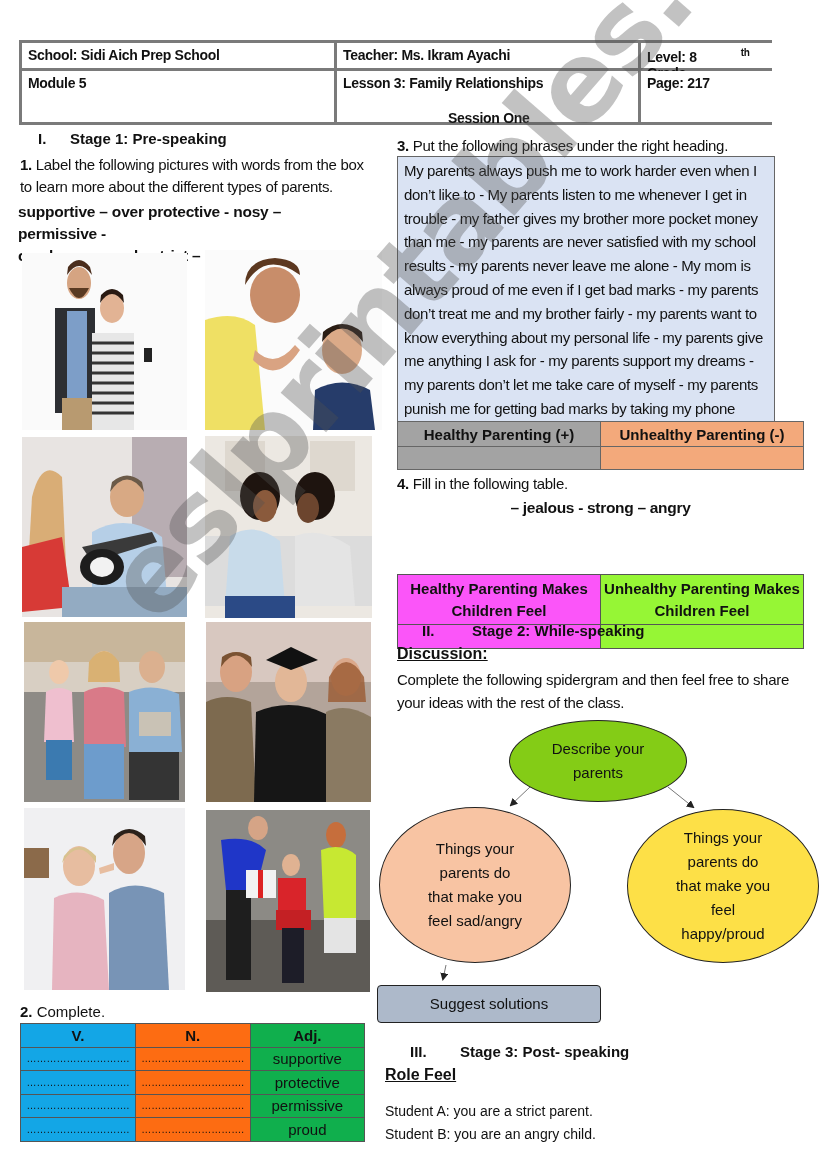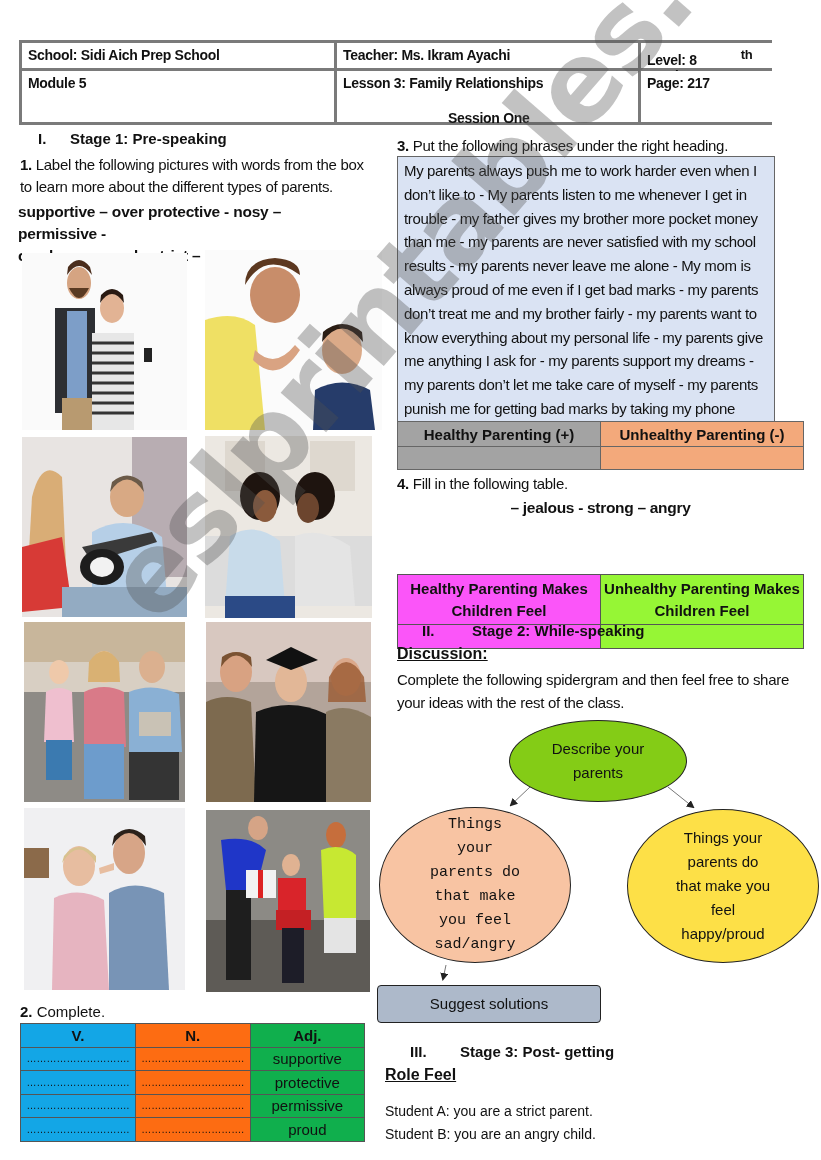--- a/index.html
+++ b/index.html
@@ -3,21 +3,21 @@
   <meta charset="utf-8">
   <style>
     * { box-sizing: border-box; margin: 0; padding: 0; }
     html, body { width: 821px; height: 1160px; background: #ffffff; overflow: hidden; }
     body { position: relative; font-family: "DejaVu Sans", "Liberation Sans", sans-serif; color: #111; }
 
     
     .hdr { position: absolute; left: 19px; top: 40px; width: 753px; border: 3px solid #7a7a7a; display: grid;
       grid-template-columns: 312px 301px 134px; grid-template-rows: 25px 51px; background: #7a7a7a; gap: 3px; }
     .hdr > div { background: #fff; font: bold 14px "Liberation Sans", sans-serif; padding: 4px 6px; letter-spacing: -0.3px; }
-    .hdr sup { font-size: 13px; padding-left: 44px; }
+    .hdr sup { font-size: 10px; padding-left: 44px; }
     .hdr .lesson .lline { display: block; }
     .hdr .lesson .session { display: block; padding-left: 105px; margin-top: 19px; }
 
     
     .stage1 { position: absolute; left: 38px; top: 130px; font: bold 15px "Liberation Sans", sans-serif; }
     .stage1 .num { display: inline-block; width: 32px; }
     .q1 { position: absolute; left: 20px; top: 154px; width: 355px; font: 15px "Liberation Sans", sans-serif; line-height: 22px; letter-spacing: -0.3px; }
     .q1 b.n { font-weight: bold; }
     .wordbox1 { position: absolute; left: 18px; top: 201px; width: 345px; text-align: left; font: bold 15.5px "Liberation Sans", sans-serif; line-height: 22px; letter-spacing: -0.2px; }
 
@@ -321,27 +321,27 @@
     <defs>
       <marker id="ah" markerWidth="8" markerHeight="8" refX="6" refY="4" orient="auto">
         <path d="M0,0 L8,4 L0,8 Z" fill="#222"></path>
       </marker>
     </defs>
     <line x1="155" y1="72" x2="136" y2="90" stroke="#777" stroke-width="1" marker-end="url(#ah)"></line>
     <line x1="293" y1="72" x2="318" y2="92" stroke="#777" stroke-width="1" marker-end="url(#ah)"></line>
     <line x1="71" y1="250" x2="68" y2="264" stroke="#777" stroke-width="1" marker-end="url(#ah)"></line>
   </svg>
   <div class="node top" style="padding:0 40px;">Describe your parents</div>
-  <div class="node left" style="padding:0 46px;font-family:Liberation Mono, monospace;">Things your parents do that make you feel sad/angry</div>
+  <div class="node left" style="padding:0 46px;">Things your parents do that make you feel sad/angry</div>
   <div class="node right" style="padding:0 46px;">Things your parents do that make you feel happy/proud</div>
   <div class="node rect">Suggest solutions</div>
 </div>
 
 <div class="stage3">
-  <span class="num">III.</span><span>Stage 3: Post- getting</span>
+  <span class="num">III.</span><span>Stage 3: Post- speaking</span>
 </div>
 <div class="roleplay">Role Feel</div>
 <div class="students">
   <div>Student A: you are a strict parent.</div>
   <div>Student B: you are an angry child.</div>
 </div>
 
 <div class="watermark">eslprintables.com</div>
 
 </body></html>

